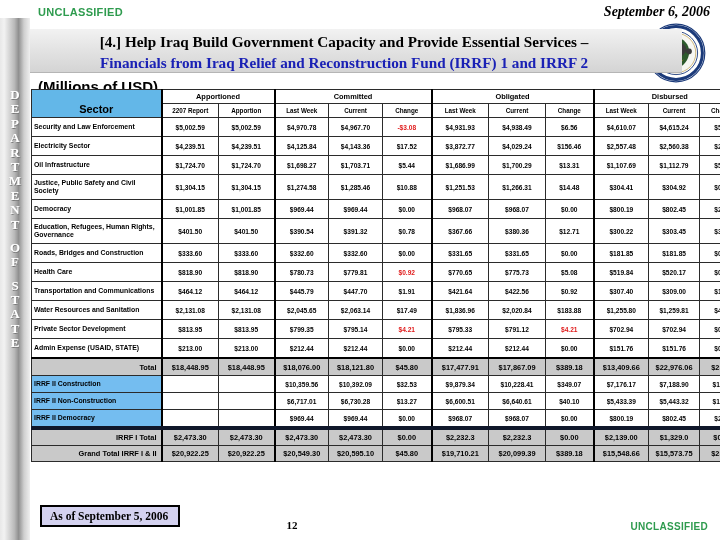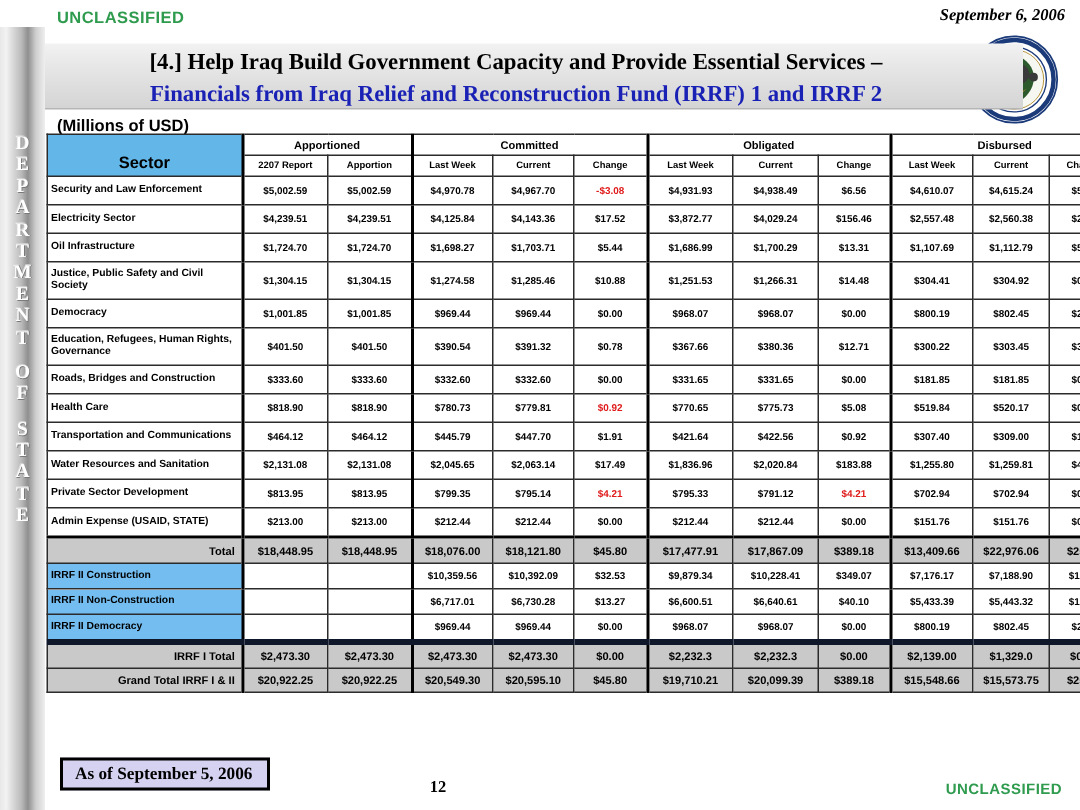--- a/index.html
+++ b/index.html
@@ -32,21 +32,21 @@
   
   #unclassified-top{
     position:absolute;left:38px;top:6px;
     font-size:11px;font-weight:bold;color:#2e9b4e;
     letter-spacing:0.3px;
     font-family:"Liberation Sans", sans-serif;
   }
   #header-date{
     position:absolute;right:10px;top:4px;
     font-family:"Liberation Serif", serif;
-    font-style:italic;font-weight:bold;font-size:11px;color:#000;
+    font-style:italic;font-weight:bold;font-size:14px;color:#000;
   }
   #seal{
     position:absolute;right:14px;top:23px;width:60px;height:60px;
   }
   
   #title-band{
     position:absolute;left:30px;top:29px;width:652px;height:44px;
     background:linear-gradient(to bottom,#f2f2f2 0%,#e4e4e4 45%,#d4d4d4 100%);
     border-bottom:1px solid #b5b5b5;
     box-sizing:border-box;
@@ -61,21 +61,21 @@
   }
   #title-line2{
     font-family:"Liberation Serif", serif;
     font-weight:bold;font-size:15.2px;color:#1a21b5;
     text-align:center;line-height:21px;
     padding-left:12px;padding-right:36px;
     white-space:nowrap;
   }
   #millions{
     position:absolute;left:38px;top:78px;
-    font-size:11px;font-weight:bold;color:#000;
+    font-size:15px;font-weight:bold;color:#000;
   }
 
   
   #tbl-wrap{
     position:absolute;left:31px;top:89px;width:684px;
   }
   table{
     border-collapse:collapse;width:684px;
     table-layout:fixed;
     font-size:6.6px;

